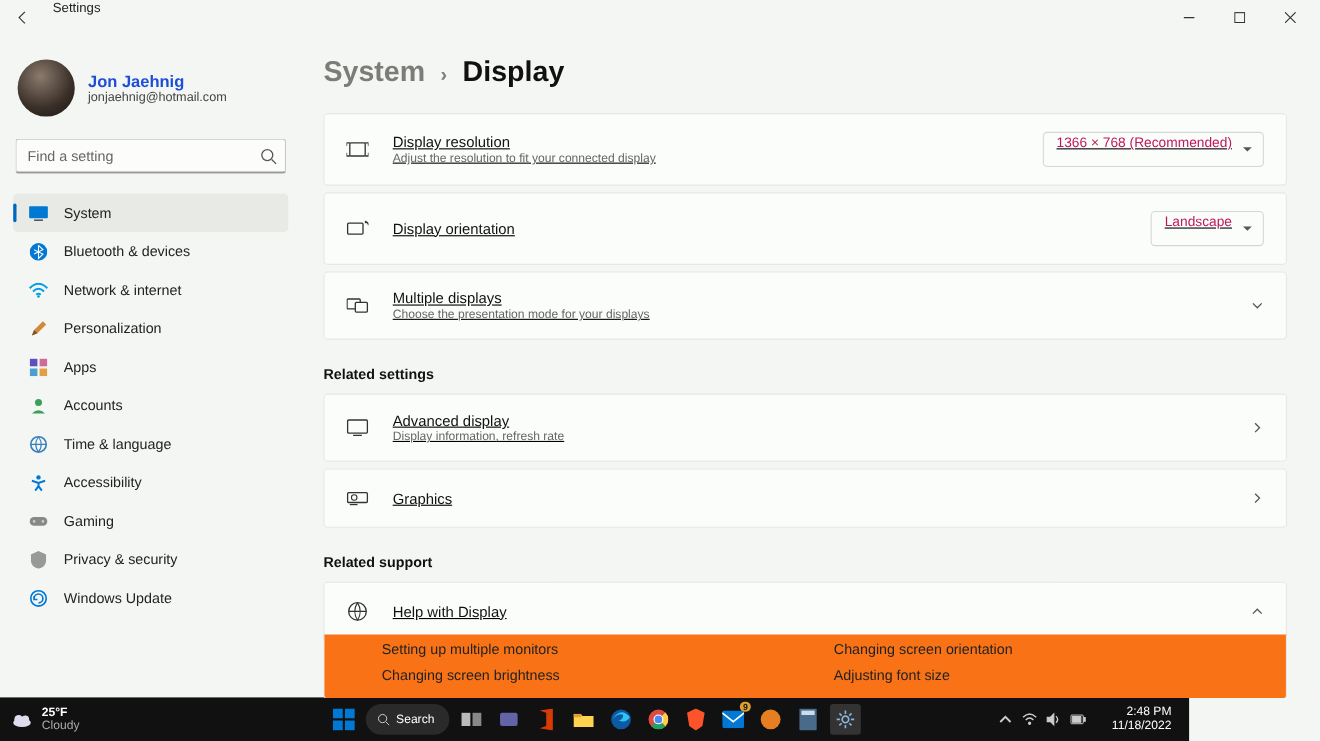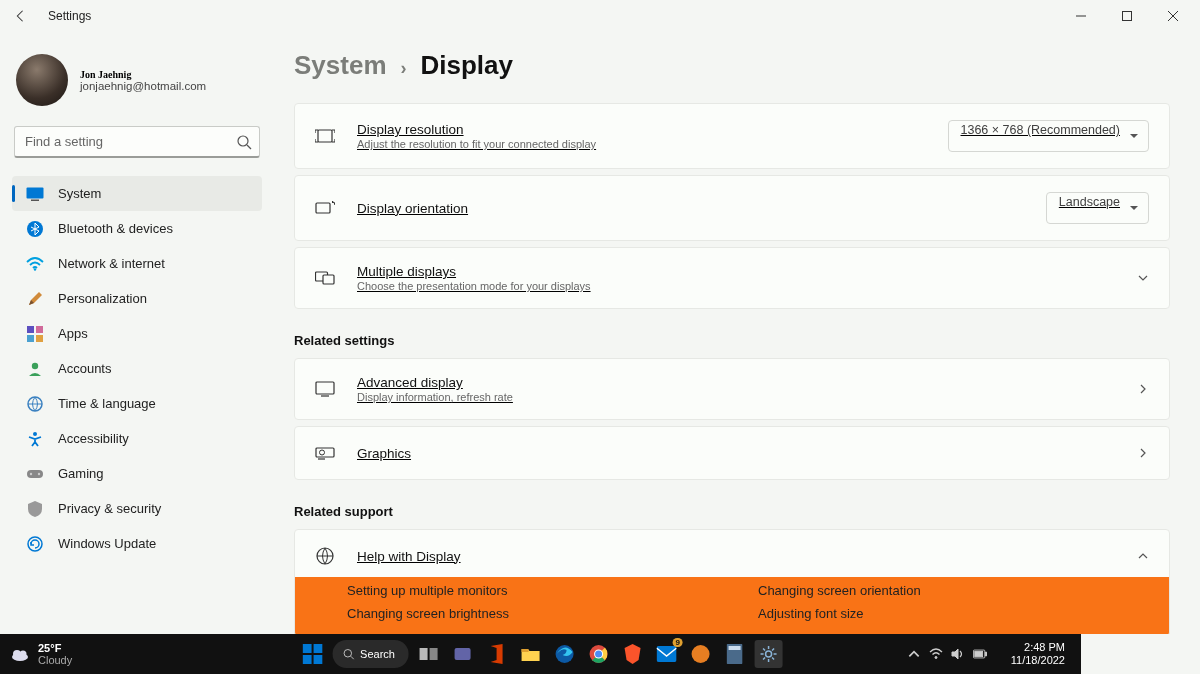--- a/index.html
+++ b/index.html
@@ -1,29 +1,29 @@
 <!DOCTYPE html>
 <html><head>
 <meta charset="utf-8">
 <style>
 * { box-sizing: border-box; margin: 0; padding: 0; font-family: "Segoe UI", Arial, sans-serif; }
 html, body { width: 1200px; height: 674px; overflow: hidden; background: #f4f6f3; }
 .window { width: 1200px; height: 634px; position: relative; background: #f4f6f3; }
-.titlebar { height: 32px; display: flex; align-items: center; padding: 0 4px; }
+.titlebar { height: 32px; display: flex; align-items: flex-start; padding: 0 4px; }
 .back-btn { width: 32px; height: 32px; display: flex; align-items: center; justify-content: center; cursor: pointer; }
 .back-btn svg { width: 14px; height: 14px; stroke: #333; }
 .title-text { font-size: 12px; color: #222; margin-left: 12px; }
 .win-controls { margin-left: auto; display: flex; }
 .win-btn { width: 46px; height: 32px; display: flex; align-items: center; justify-content: center; cursor: pointer; }
 .win-btn svg { width: 10px; height: 10px; stroke: #333; fill: none; }
 .body { display: flex; height: 602px; }
 .sidebar { width: 270px; padding: 16px 8px 8px 12px; display: flex; flex-direction: column; }
 .profile { display: flex; align-items: center; gap: 12px; padding: 6px 4px 20px 4px; }
 .avatar { width: 52px; height: 52px; border-radius: 50%; background: radial-gradient(circle at 40% 30%, #8a7a6c 0%, #3a2f28 60%, #1a1512 100%); }
-.profile-name { font-size: 10px; font-weight: 600; color: #000000; font-family: Liberation Serif, serif; }
+.profile-name { font-size: 15px; font-weight: 600; color: #1d4ed8; }
 .profile-email { font-size: 11.5px; color: #444; }
 .search-wrap { position: relative; margin: 0 2px 18px 2px; border-radius: 12px; }
 .search-input { width: 100%; height: 32px; border: 1px solid #c9cbc7; border-bottom: 2px solid #9a9c98; background: #fcfdfb; padding: 0 30px 0 10px; font-size: 13px; color: #333; border-radius: 3px; }
 .search-input::placeholder { color: #666; }
 .search-icon { position: absolute; right: 8px; top: 8px; width: 16px; height: 16px; stroke: #555; fill: none; }
 .nav { display: flex; flex-direction: column; gap: 0px; }
 .nav-item { display: flex; align-items: center; gap: 14px; height: 35px; padding: 0 10px 0 14px; border-radius: 4px; cursor: pointer; position: relative; font-size: 13px; color: #222; }
 .nav-item.active { background: #e8eae6; }
 .nav-item.active::before { content: ""; position: absolute; left: 0px; top: 9px; width: 3px; height: 17px; background: #0067c0; border-radius: 2px; }
 .nav-icon { width: 18px; height: 18px; display: flex; align-items: center; justify-content: center; }
@@ -32,21 +32,21 @@
 .bc-parent { font-size: 26px; font-weight: 600; color: #7b7d79; cursor: pointer; }
 .bc-sep { color: #7b7d79; font-size: 18px; font-weight: 600; }
 .bc-current { font-size: 26px; font-weight: 600; color: #111; }
 .card { background: #fbfdfa; border: 1px solid #e6e8e4; border-radius: 4px; padding: 16px 20px; margin-bottom: 6px; display: flex; align-items: center; gap: 22px; text-decoration: underline; }
 .card-icon { width: 20px; height: 20px; display: flex; align-items: center; justify-content: center; }
 .card-icon svg { stroke: #333; fill: none; }
 .card-body { flex: 1; }
 .card-title { font-size: 13.5px; color: #111; }
 .card-sub { font-size: 11px; color: #666; margin-top: 1px; }
 .card-action { display: flex; align-items: center; }
-.dropdown { height: 32px; border: 1px solid #d5d7d3; background: #fbfdfa; border-radius: 4px; padding: 0 28px 12px 12px; font-size: 12.5px; color: #404040; display: flex; align-items: center; position: relative; cursor: pointer; }
+.dropdown { height: 32px; border: 1px solid #d5d7d3; background: #fbfdfa; border-radius: 4px; padding: 0 28px 12px 12px; font-size: 12.5px; color: #be185d; display: flex; align-items: center; position: relative; cursor: pointer; }
 .dropdown::after { content: ""; position: absolute; right: 10px; top: 13px; width: 0; height: 0; border-left: 4px solid transparent; border-right: 4px solid transparent; border-top: 4px solid #555; }
 .chev-right, .chev-down, .chev-up { width: 12px; height: 12px; stroke: #555; fill: none; margin-left: 10px; }
 .section-h { font-size: 13px; font-weight: 600; color: #111; margin: 24px 0 10px 0; }
 .help-links { display: flex; padding: 6px 20px 14px 52px; gap: 20px; background: #f97316; border: 1px solid #e6e8e4; border-top: none; border-radius: 0 0 4px 4px; margin-top: -6px; }
 .help-col { flex: 1; display: flex; flex-direction: column; gap: 8px; }
 .help-link { font-size: 13px; color: #222; cursor: pointer; }
 .taskbar { width: 1081px; height: 40px; background: #111; display: flex; align-items: center; padding: 0 10px; color: #fff; font-size: 11px; position: relative; }
 .tb-left { display: flex; align-items: center; gap: 8px; }
 .weather-icon { width: 20px; height: 20px; }
 .tb-center { position: absolute; left: 50%; transform: translateX(-50%); display: flex; align-items: center; gap: 6px; }

